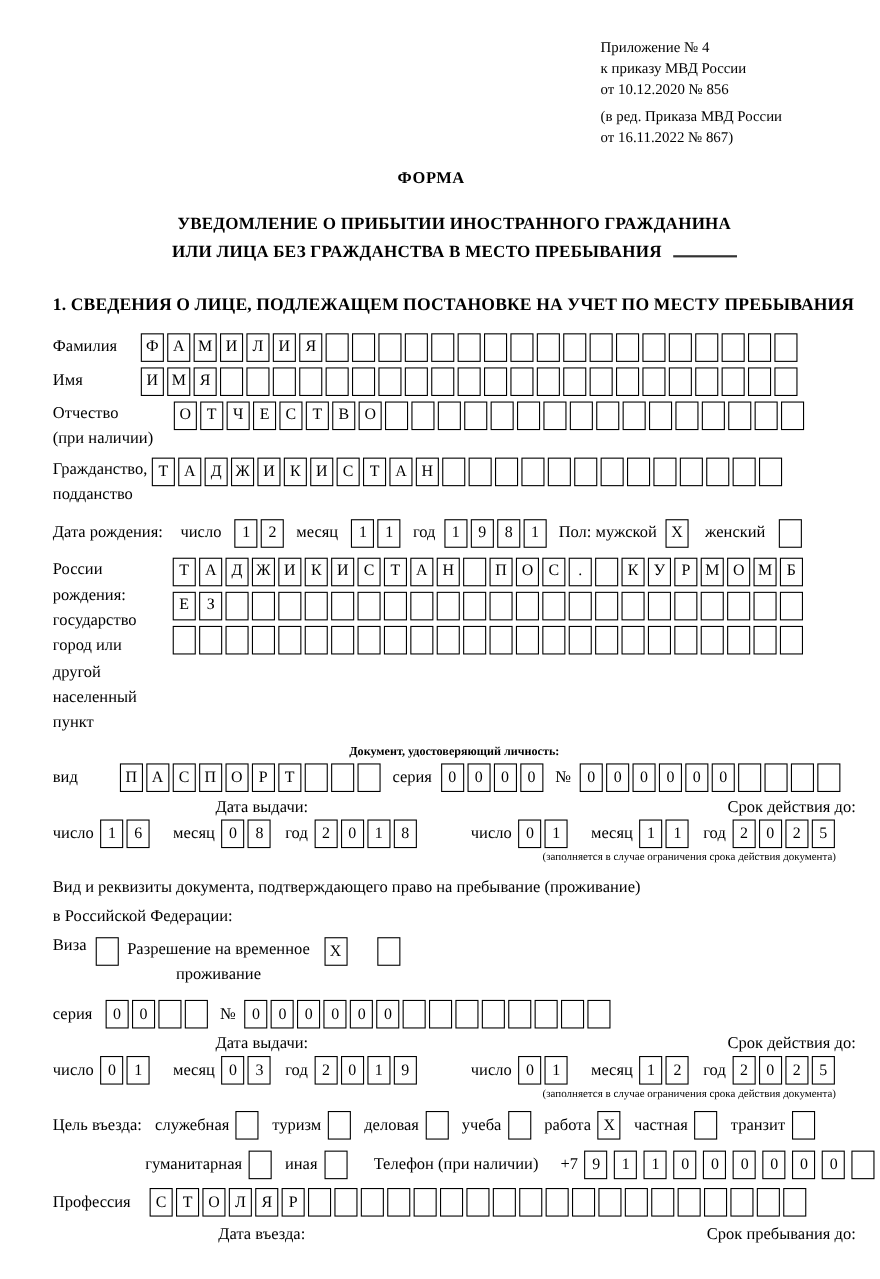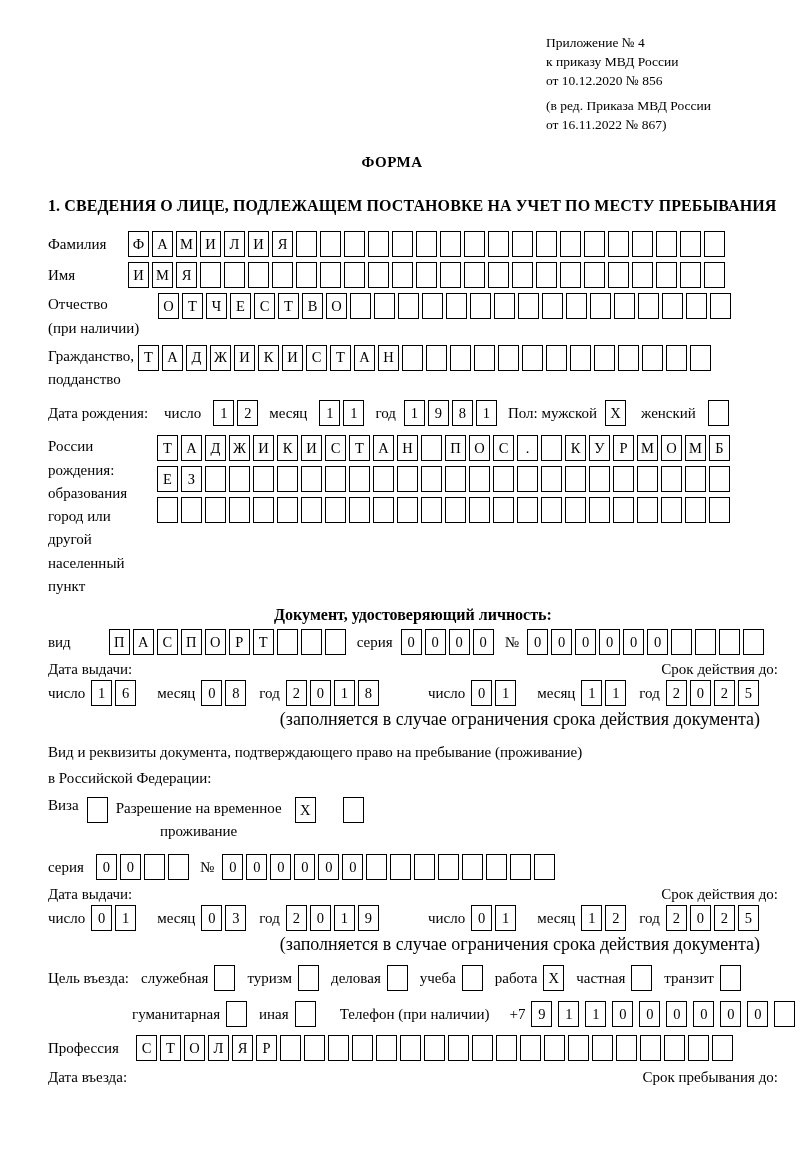--- a/index.html
+++ b/index.html
@@ -17,29 +17,29 @@
   
   .frow{display:flex;align-items:center;margin-top:5px;}
   .frow-top{display:flex;align-items:flex-start;margin-top:5px;}
   .lblcol{flex:0 0 auto;line-height:1.55;}
   .cells{display:flex;flex:0 0 auto;}
   .cell{width:19px;height:24px;border:1.6px solid #000;margin-right:3px;flex:0 0 auto;
         display:flex;align-items:center;justify-content:center;font-size:14.5px;background:#fff;}
   .gapL{margin-left:8px;} .gapL12{margin-left:12px;} .gapL16{margin-left:16px;}
   .w80{width:80px;} .w110{width:110px;} .w90{width:90px;} .w109{width:109px;} .w88{width:88px;}
   .stack .cells{margin-bottom:5px;}
-  .center-bold{font-weight:bold;text-align:center;margin-top:8px;font-size:16px;}
+  .center-bold{font-weight:bold;text-align:center;margin-top:8px;font-size:11px;}
   .caprow{display:flex;margin-top:6px;}
-  .cap-left{width:380px;}
+  .cap-left{width:380px;text-align:center;}
   .cap-right{flex:1;text-align:right;}
   .daterow{display:flex;align-items:center;margin-top:2px;}
   .dgroup{display:flex;align-items:center;}
   .dgroup .lbl{margin-right:6px;}
   .dgroup .cells{margin-right:10px;}
-  .note{font-size:18px;text-align:right;padding-right:18px;margin-top:3px;}
+  .note{font-size:10px;text-align:right;padding-right:18px;margin-top:3px;}
   .para{margin-top:10px;line-height:1.7;}
   .permit-row{display:flex;align-items:flex-start;margin-top:6px;}
   .checkitem{display:flex;align-items:flex-start;}
   .checkitem .cell{margin-left:8px;}
   .wraplbl{text-align:center;line-height:1.5;}
   .purpose-row{display:flex;align-items:center;margin-top:10px;flex-wrap:nowrap;}
   .purpose-row .cell{margin-left:6px;margin-right:0;}
   .purpose-row .plbl{margin-left:12px;white-space:nowrap;}
   .purpose-row .plbl:first-child{margin-left:0;}
 </style>
@@ -51,20 +51,24 @@
   <div class="hdr">
     <div>Приложение № 4</div>
     <div>к приказу МВД России</div>
     <div>от 10.12.2020 № 856</div>
     <div class="sub">(в ред. Приказа МВД России</div>
     <div>от 16.11.2022 № 867)</div>
   </div>
 
   <div class="forma">ФОРМА</div>
 
+  <div class="title">
+    <div>УВЕДОМЛЕНИЕ О ПРИБЫТИИ ИНОСТРАННОГО ГРАЖДАНИНА</div>
+    <div><span>ИЛИ ЛИЦА БЕЗ ГРАЖДАНСТВА В МЕСТО ПРЕБЫВАНИЯ</span><span class="blank-line"></span></div>
+  </div>
 
   <div class="sec-heading">1. СВЕДЕНИЯ О ЛИЦЕ, ПОДЛЕЖАЩЕМ ПОСТАНОВКЕ НА УЧЕТ ПО МЕСТУ ПРЕБЫВАНИЯ</div>
 
   <div class="frow" style="margin-top:16px;">
     <div class="lblcol w80">Фамилия</div>
     <div class="cells">
         <span class="cell">Ф</span>
         <span class="cell">А</span>
         <span class="cell">М</span>
         <span class="cell">И</span>
@@ -214,21 +218,21 @@
       </span>
     <span class="gapL12">женский</span>
     <span class="cells gapL12">
         <span class="cell"></span>
       </span>
   </div>
 
   <div class="frow-top" style="margin-top:9px;">
     <div class="lblcol w109">
       <div>России рождения:</div>
-      <div>образования</div>
+      <div>государство</div>
       <div>город или другой</div>
       <div>населенный пункт</div>
     </div>
     <div class="stack">
       <div class="cells">
           <span class="cell">Т</span>
           <span class="cell">А</span>
           <span class="cell">Д</span>
           <span class="cell">Ж</span>
           <span class="cell">И</span>

